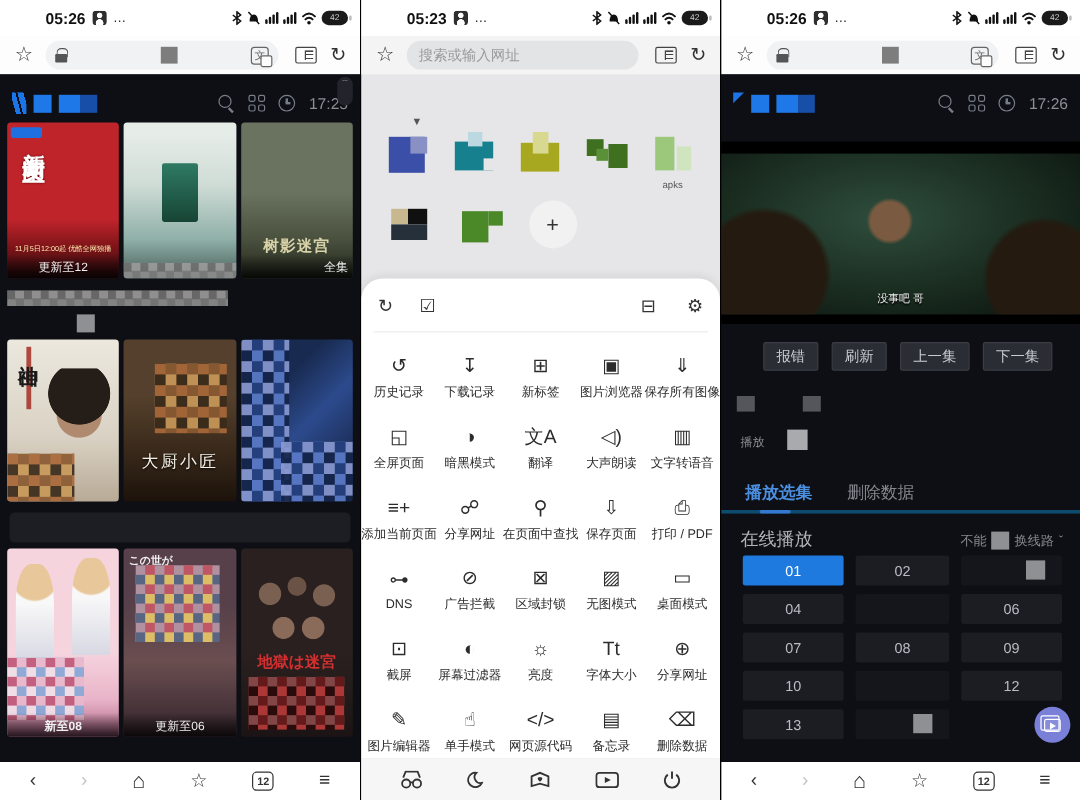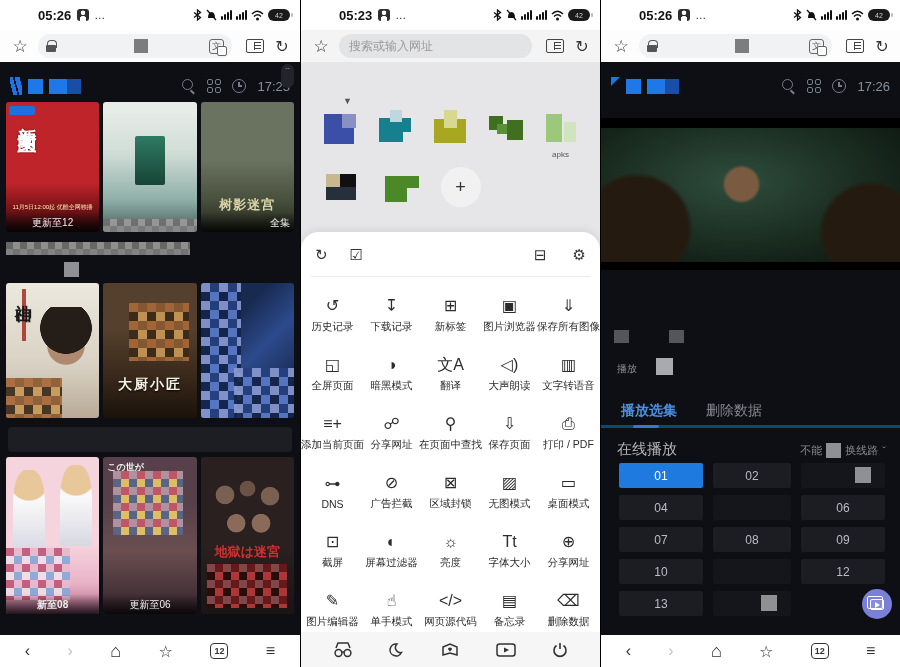--- a/index.html
+++ b/index.html
@@ -78,21 +78,21 @@
   .p-newsqueen .sub{position:absolute;left:0;right:0;bottom:20px;color:#ffe9b0;font-size:6px;text-align:center;}
   .p-teal{background:linear-gradient(#e6ece8 0 8%,#cfdcd6 40%,#8fb0a8 75%,#475e58);}
   .p-teal .box{position:absolute;left:34%;top:26%;width:32%;height:38%;background:linear-gradient(#2f7a64,#174434);border-radius:2px;}
   .p-maze{background:linear-gradient(#6a7260 0 45%,#49503e 75%,#24281c);}
   .p-maze .ttl{position:absolute;left:0;right:0;bottom:18px;text-align:center;color:#d8d2a8;font-weight:bold;font-size:13px;letter-spacing:1px;}
   .p-shanshen{background:linear-gradient(#ece8de,#d9d2c4 60%,#b8aa96);}
   .p-shanshen .face{position:absolute;right:6%;top:18%;width:60%;height:55%;background:radial-gradient(circle at 50% 28%,#241d18 0 42%,transparent 43%),radial-gradient(circle at 50% 52%,#b08a6e 0 38%,transparent 40%);}
   .p-shanshen .vt{position:absolute;left:6px;top:8px;color:#1a1a1a;font-weight:bold;font-size:17px;}
   .p-shanshen .brush{position:absolute;left:16px;top:6px;width:4px;height:52px;background:#a02018;opacity:.8;}
   .p-chef{background:linear-gradient(#54402c 0 35%,#38281a 70%,#1c120a);}
-  .p-chef .ttl{position:absolute;left:0;right:0;bottom:24px;text-align:center;color:#f4f0e6;font-weight:bold;font-size:14px;letter-spacing:2px;text-shadow:0 1px 2px #000;}
+  .p-chef .ttl{position:absolute;left:0;right:0;bottom:24px;text-align:center;color:#f4f0e6;font-weight:normal;font-size:14px;letter-spacing:2px;text-shadow:0 1px 2px #000;}
   .p-fantasy{background:linear-gradient(135deg,#182a50 0 30%,#2c4a8c 55%,#101a34);}
   .p-pink{background:linear-gradient(#f6d4de 0 55%,#e9b4c8 80%,#b06888);font-weight:bold;}
   .p-pink .fig{position:absolute;top:8%;width:34%;height:52%;background:radial-gradient(circle at 50% 14%,#e8c79a 0 26%,transparent 28%),linear-gradient(#f8f8f8 40%,#d8d8e4);border-radius:40% 40% 0 0;}
   .p-street{background:linear-gradient(#57404a 0 30%,#6a4e50 60%,#33242c);}
   .p-street .jp{position:absolute;left:4px;top:4px;color:#f2f2f2;font-size:9px;font-weight:bold;font-family:Liberation Mono, monospace;}
   .p-hell{background:linear-gradient(#2a2020 0 55%,#1c1414);}
   .p-hell .ttl{position:absolute;left:4px;right:4px;top:55%;color:#d23030;font-weight:bold;font-size:13px;text-align:center;}
   .p-hell .heads{position:absolute;left:10%;top:12%;width:80%;height:40%;background:
      radial-gradient(circle at 20% 30%,#7a6050 0 12%,transparent 13%),radial-gradient(circle at 50% 20%,#6a5244 0 12%,transparent 13%),
      radial-gradient(circle at 80% 32%,#7a6050 0 12%,transparent 13%),radial-gradient(circle at 35% 75%,#8a6a58 0 13%,transparent 14%),
@@ -630,22 +630,29 @@
               <i></i>
               <i></i>
             </span>
           <span class="icn-clock"></span>
           <span class="head-time">17:26</span>
         </span>
       </div>
 
       <div class="video">
         <div class="still"></div>
-      </div>
-
+        <div class="subtitle">没事吧 哥</div>
+      </div>
+
+      <div class="vbtns">
+        <span class="vbtn">报错</span>
+        <span class="vbtn">刷新</span>
+        <span class="vbtn">上一集</span>
+        <span class="vbtn">下一集</span>
+      </div>
 
       <span class="info-censor" style="left:13px;top:268px;"></span>
       <span class="info-censor" style="left:68px;top:268px;"></span>
       <span class="mini-label">播放</span>
       <span class="mini-censor"></span>
 
       <div class="ptabs">
         <span class="tab-a">播放选集</span>
         <span class="tab-b">删除数据</span>
       </div>

